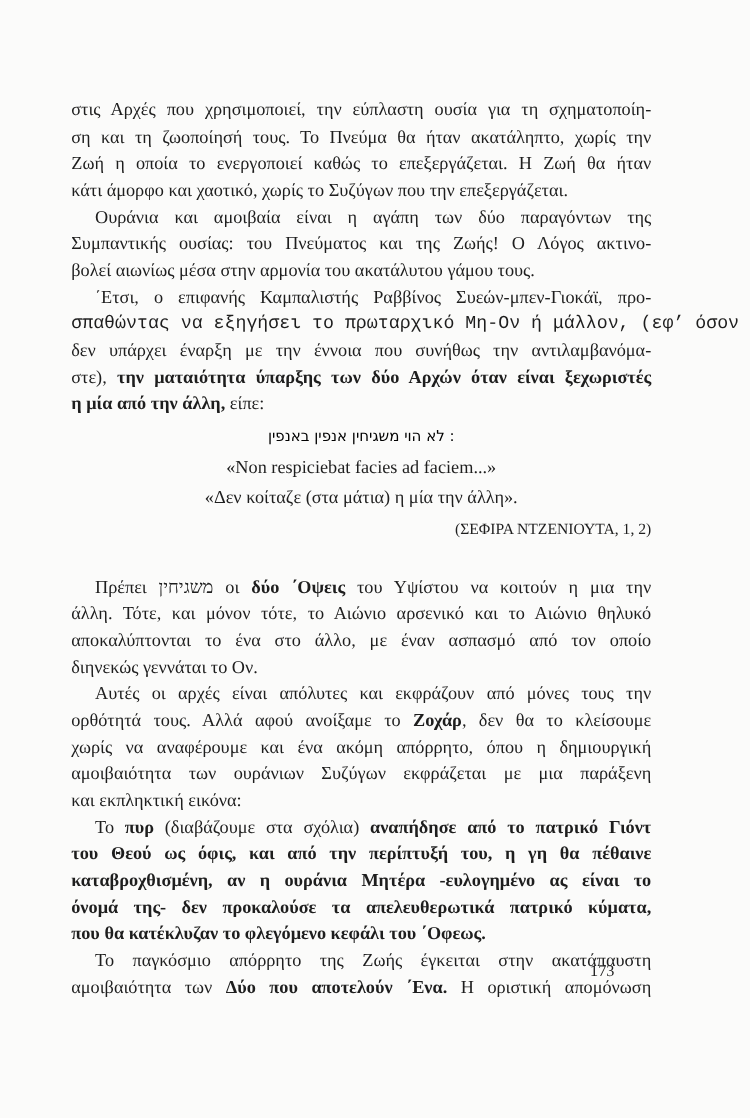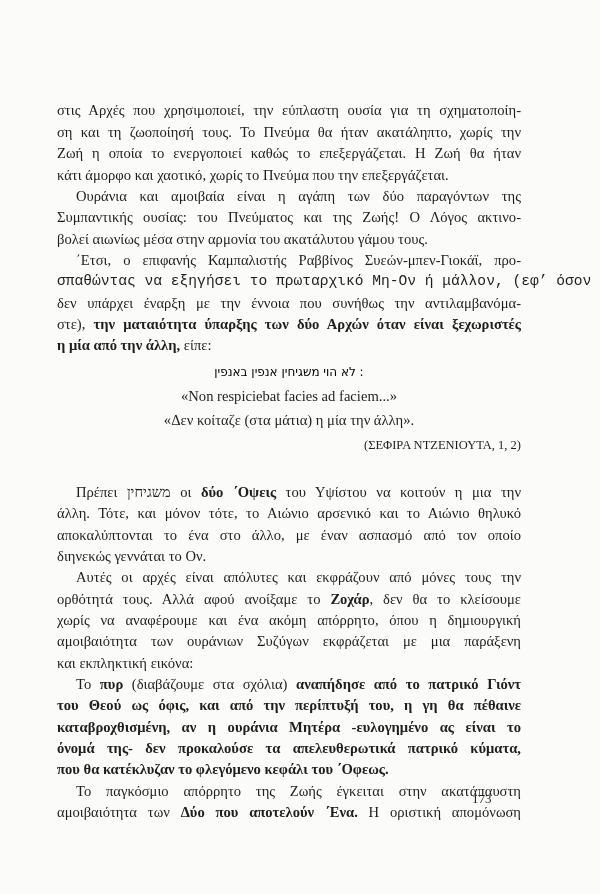--- a/index.html
+++ b/index.html
@@ -2,21 +2,21 @@
 <html><head>
 <meta charset="utf-8">
 <style>
   html, body { margin: 0; padding: 0; }
   body {
     width: 600px; height: 894px; overflow: hidden;
     background: #fbfbfa;
     font-family: "Liberation Serif", "DejaVu Serif", serif;
     color: #1e1e1e;
   }
-  .page { position: relative; width: 600px; height: 700px; margin-top: 22px; }
+  .page { position: relative; width: 600px; height: 700px; }
   .line {
     position: absolute;
     left: 57px; width: 464px;
     font-size: 14.6px;
     line-height: 21px;
     white-space: nowrap;
     text-align: justify;
     text-align-last: justify;
   }
   .line.last { text-align-last: left; }
@@ -32,21 +32,21 @@
   }
 </style>
 </head>
 <body>
 
 <div class="page">
   <div id="body-text">
       <div class="line" style="top: 78px;"><span>στις Αρχές που χρησιμοποιεί, την εύπλαστη ουσία για τη σχηματοποίη-</span></div>
       <div class="line" style="top: 100px;"><span>ση και τη ζωοποίησή τους. Το Πνεύμα θα ήταν ακατάληπτο, χωρίς την</span></div>
       <div class="line" style="top: 121px;"><span>Ζωή η οποία το ενεργοποιεί καθώς το επεξεργάζεται. Η Ζωή θα ήταν</span></div>
-      <div class="line last" style="top: 143px;"><span>κάτι άμορφο και χαοτικό, χωρίς το Πνεύμα που την επεξεργάζεται.</span></div>
+      <div class="line last" style="top: 143px;"><span>κάτι άμορφο και χαοτικό, χωρίς το Συζύγων που την επεξεργάζεται.</span></div>
       <div class="line indent" style="top: 164px;"><span>Ουράνια και αμοιβαία είναι η αγάπη των δύο παραγόντων της</span></div>
       <div class="line" style="top: 185px;"><span>Συμπαντικής ουσίας: του Πνεύματος και της Ζωής! Ο Λόγος ακτινο-</span></div>
       <div class="line last" style="top: 207px;"><span>βολεί αιωνίως μέσα στην αρμονία του ακατάλυτου γάμου τους.</span></div>
       <div class="line indent" style="top: 228px;"><span>΄Ετσι, ο επιφανής Καμπαλιστής Ραββίνος Συεών-μπεν-Γιοκάϊ, προ-</span></div>
       <div class="line" style="top: 249px; font-family: Liberation Mono, monospace;"><span>σπαθώντας να εξηγήσει το πρωταρχικό Μη-Ον ή μάλλον, (εφ’ όσον</span></div>
       <div class="line" style="top: 271px;"><span>δεν υπάρχει έναρξη με την έννοια που συνήθως την αντιλαμβανόμα-</span></div>
       <div class="line" style="top: 292px;"><span>στε), </span><span class="b">την ματαιότητα ύπαρξης των δύο Αρχών όταν είναι ξεχωριστές</span></div>
       <div class="line last" style="top: 313px;"><span class="b">η μία από την άλλη,</span><span> είπε:</span></div>
     </div>
 

